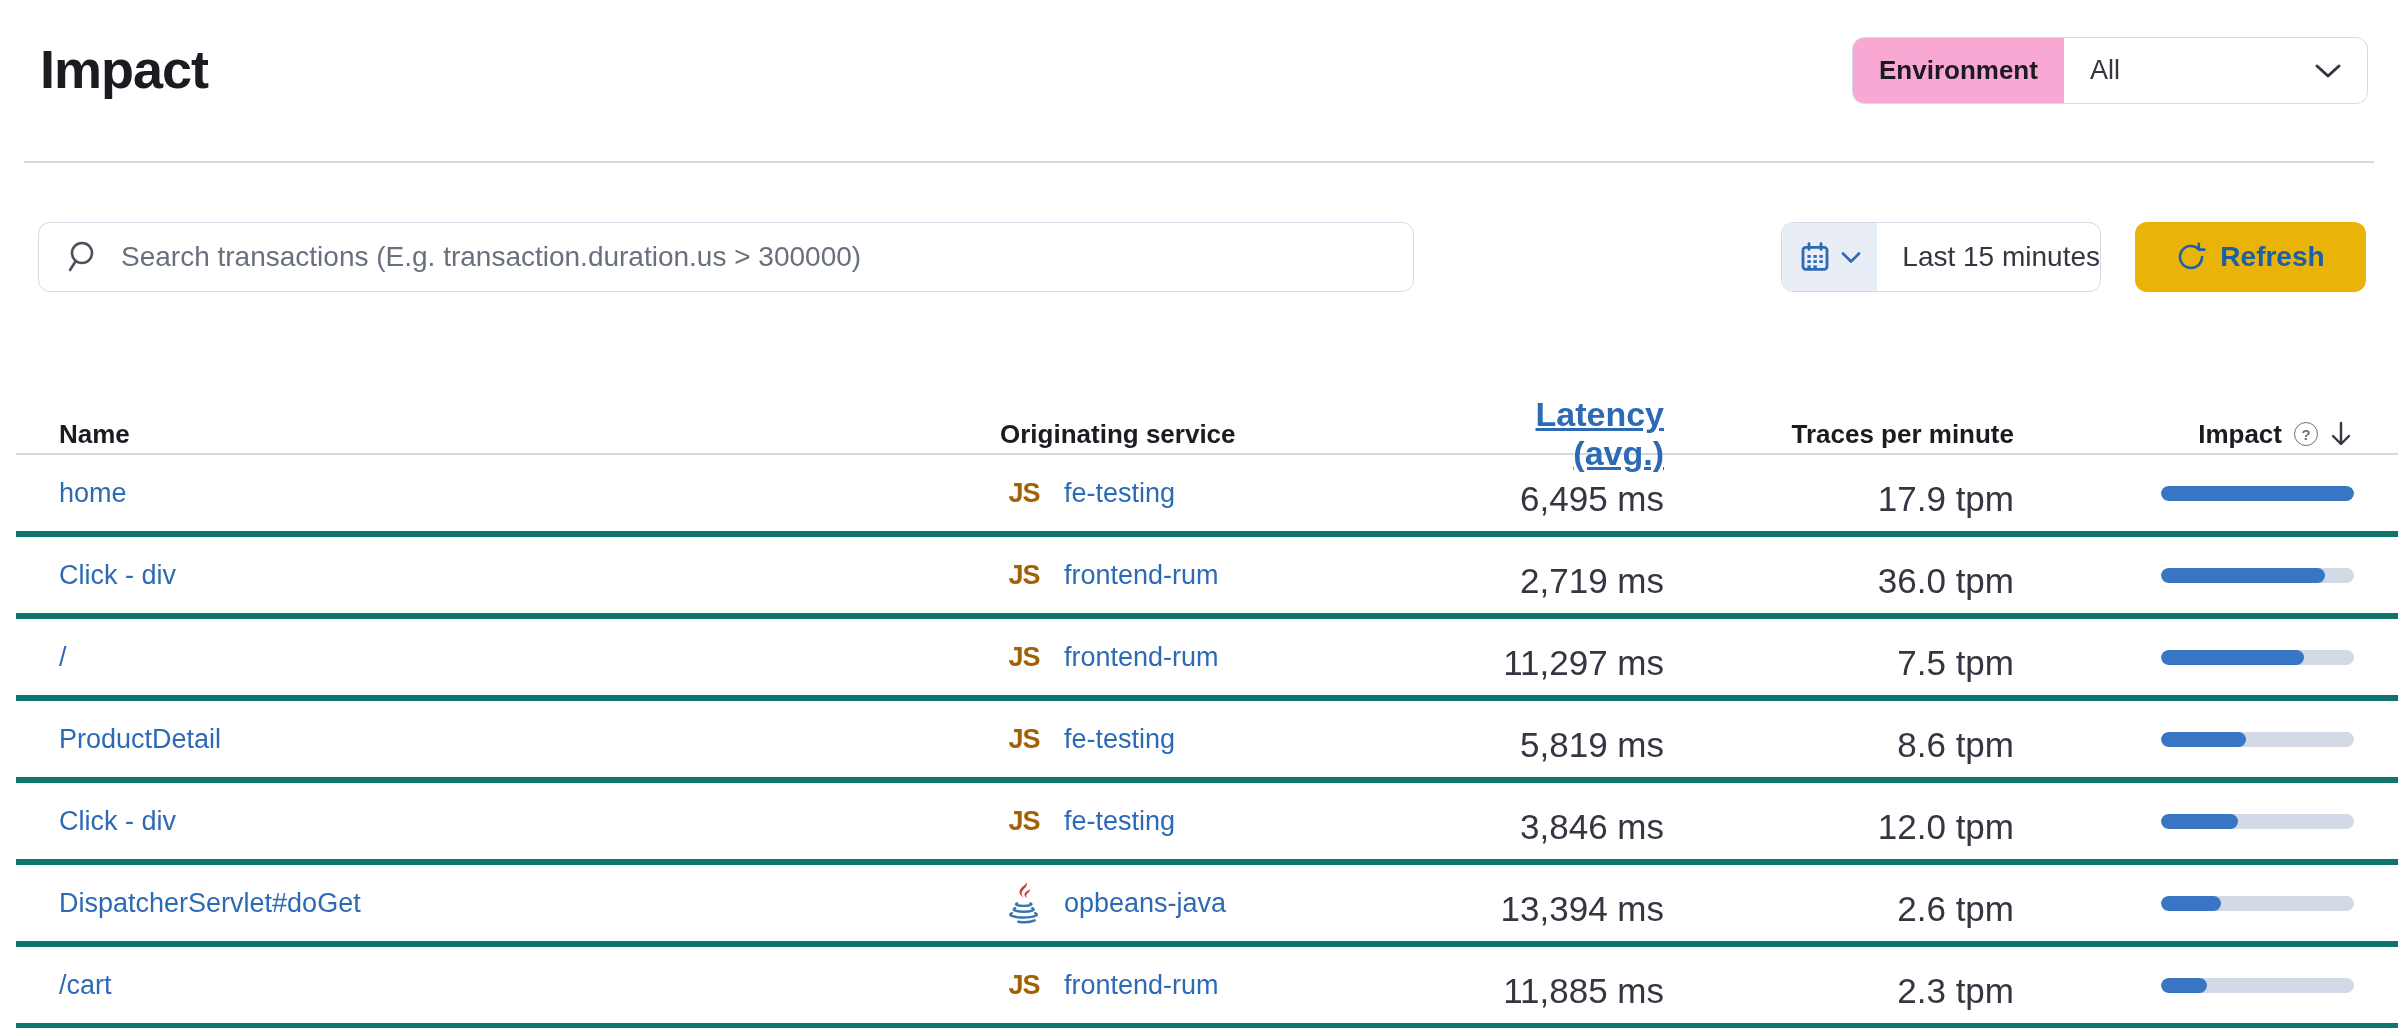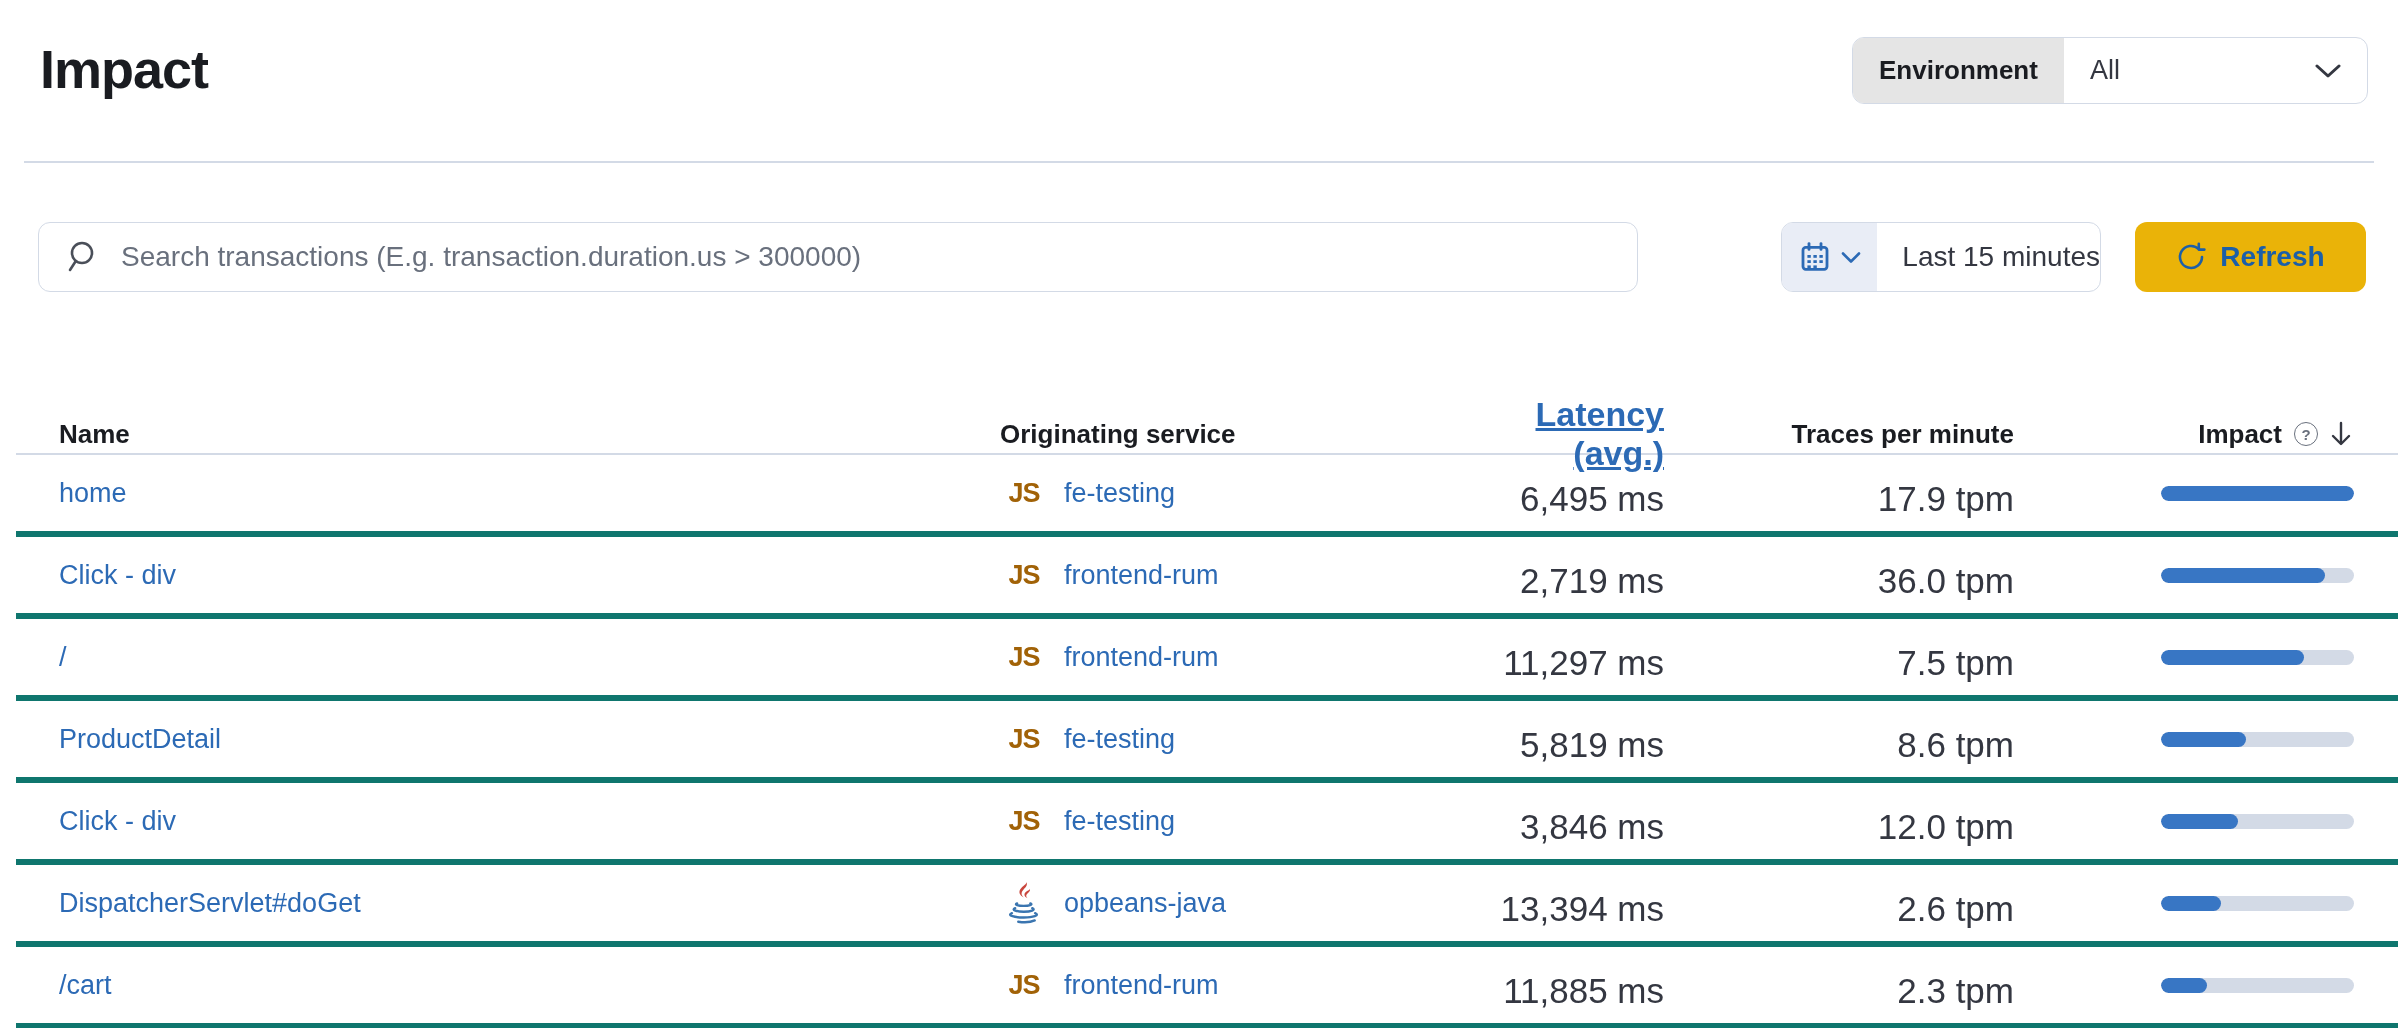--- a/index.html
+++ b/index.html
@@ -16,32 +16,32 @@
     position:absolute; left:40px; top:38px;
     font-size:54px; font-weight:700; letter-spacing:-1px; color:#1a1c21;
   }
   .env-control {
     position:absolute; top:37px; right:30px; height:67px; width:516px;
     display:flex; align-items:stretch;
     border:1px solid #d3dae6; border-radius:12px; overflow:hidden;
     background:#fff;
   }
   .env-label {
-    background:#e5e5e5; display:flex; align-items:center;
+    background:#f9a8d4; display:flex; align-items:center;
     padding:0 26px; font-size:26px; font-weight:600; color:#1a1c21;
   }
   .env-value {
     flex:1; display:flex; align-items:center; justify-content:space-between;
     padding:0 26px; font-size:27px; color:#343741; cursor:pointer;
   }
   .header-divider {
     position:absolute; top:161px; left:24px; right:24px; height:2px; background:#d3dae6;
   }
   
-  .search-wrap { position:absolute; left:38px; top:222px; width:1600px; height:70px; }
+  .search-wrap { position:absolute; left:38px; top:222px; width:1376px; height:70px; }
   .search-wrap input {
     width:100%; height:100%;
     border:1px solid #d3dae6; border-radius:12px;
     padding:0 24px 0 82px; font-size:28px; color:#343741;
     font-family:"Liberation Sans", sans-serif;
     background:#fff; outline:none;
   }
   .search-wrap input::placeholder { color:#69707d; }
   .search-icon { position:absolute; left:28px; top:17px; width:36px; height:36px; }
   .datepicker {

